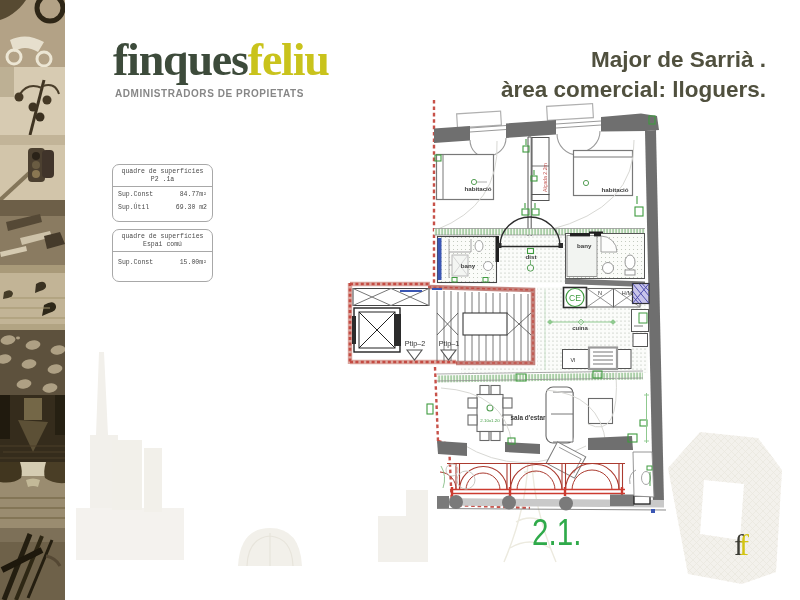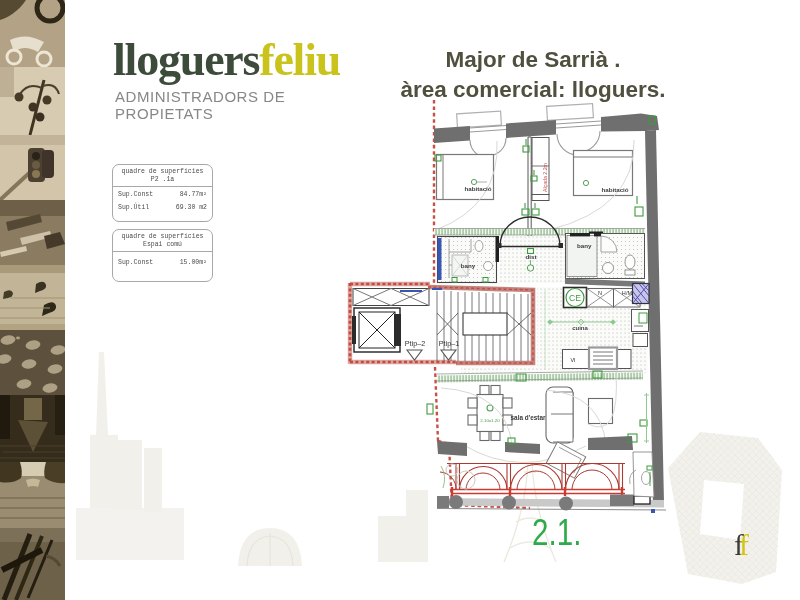--- a/index.html
+++ b/index.html
@@ -103,27 +103,27 @@
     <path d="M4,600 L30,534" stroke="#241e10" stroke-width="5"></path>
     <path d="M16,600 L42,536" stroke="#2e2714" stroke-width="4"></path>
     <path d="M28,598 L52,540" stroke="#241e10" stroke-width="3"></path>
     <path d="M2,570 l40,-20" stroke="#1e180c" stroke-width="6"></path>
     <path d="M46,556 q10,2 14,10" stroke="#554834" stroke-width="3" fill="none"></path>
   </g>
 </svg>
 
 <div class="abs top" style="left:113px;top:37px;width:260px;height:50px;
      font-family:'Liberation Serif',serif;font-weight:bold;font-size:46px;letter-spacing:-1.2px;line-height:46px;">
-  <span style="color:#3d4b3b;">lloguers</span><span style="color:#c9c31c;text-align:center;">feliu</span>
+  <span style="color:#3d4b3b;">finques</span><span style="color:#c9c31c;text-align:center;">feliu</span>
 </div>
 
 <div class="abs top" style="left:115px;top:88px;width:260px;height:12px;color:#878787;
-     font-size:15px;letter-spacing:0.55px;font-weight:normal;">ADMINISTRADORS DE PROPIETATS</div>
-
-<div class="abs top" style="left:300px;top:45px;width:466px;height:60px;text-align:center;
+     font-size:10px;letter-spacing:0.55px;font-weight:bold;">ADMINISTRADORS DE PROPIETATS</div>
+
+<div class="abs top" style="left:300px;top:45px;width:466px;height:60px;text-align:right;
      color:#50503e;font-weight:bold;font-size:22.5px;line-height:29.5px;">Major de Sarrià .<br>àrea comercial: lloguers.</div>
 
 <div class="abs top" style="left:112px;top:164px;width:99px;height:56px;border:1px solid #a8a8a8;border-radius:7px;
      font-family:'Liberation Mono',monospace;font-size:6.5px;color:#4a4a4a;">
   <div style="text-align:center;padding-top:3px;line-height:7.5px;">quadre de superfícies<br>P2 .1a</div>
   <div style="border-top:1px solid #a8a8a8;margin-top:3px;"></div>
   <div style="padding:4px 5px 0 5px;line-height:7px;">Sup.Const<span style="float:right;">84.77m²</span></div>
   <div style="padding:6px 5px 0 5px;line-height:7px;">Sup.Útil<span style="float:right;">69.30 m2</span></div>
 </div>
 

